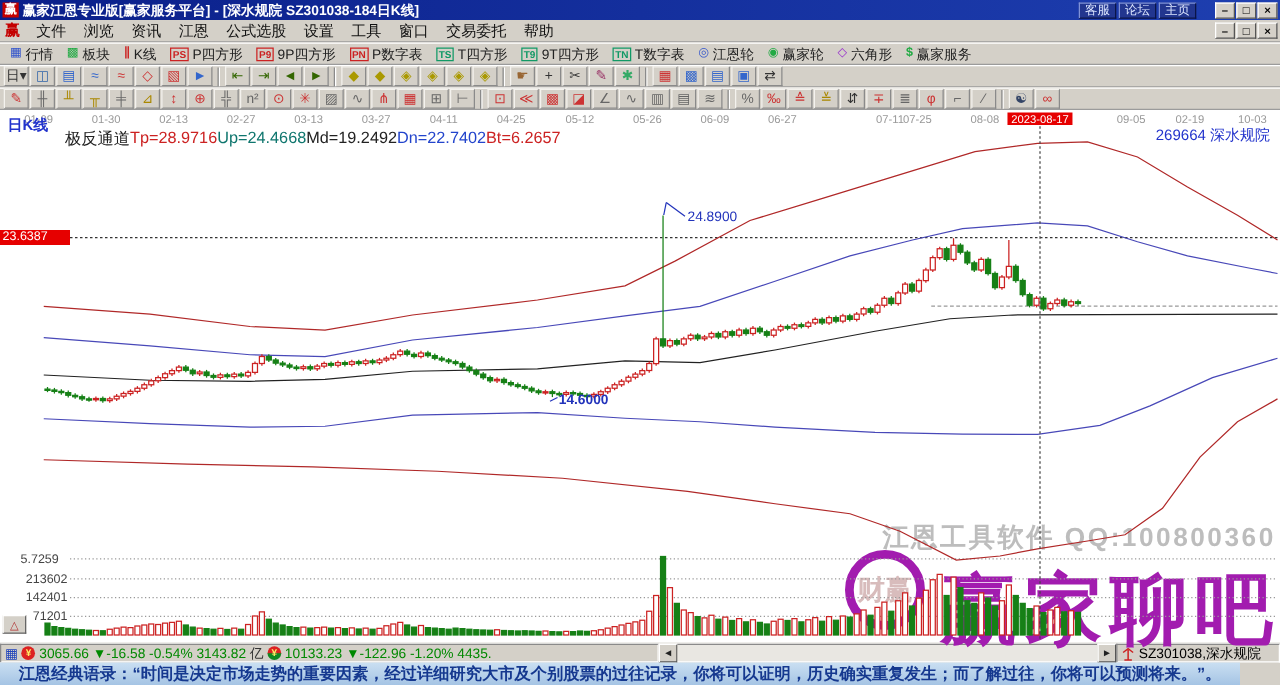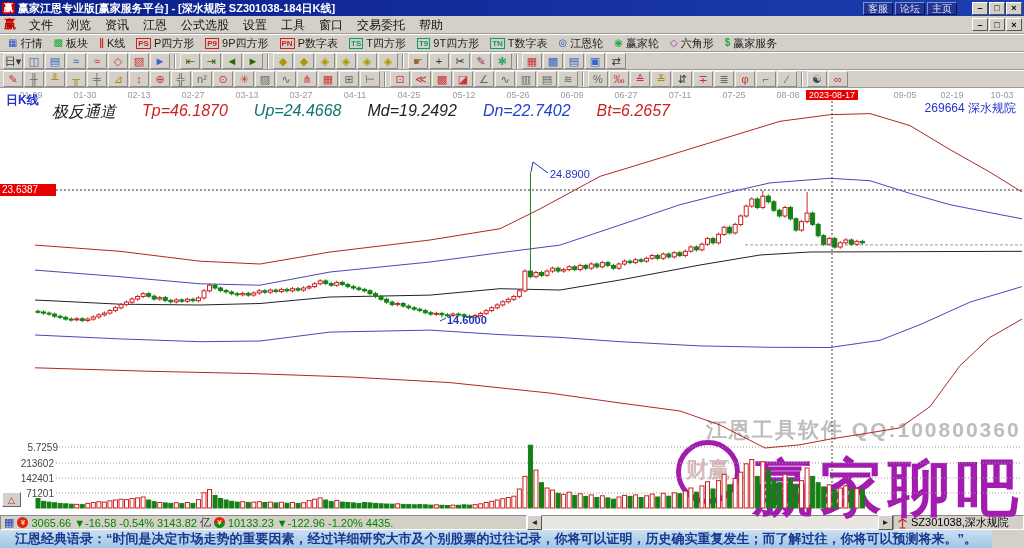--- a/index.html
+++ b/index.html
@@ -34,26 +34,26 @@
   .tbtn{width:20px;height:16px;flex:none;background:#d4d0c8;border:1px solid;
     border-color:#f4f2ee #8a8a8a #8a8a8a #f4f2ee;font-size:11px;line-height:13px;text-align:center;padding:0;}
   .tsep{width:2px;height:15px;border-left:1px solid #8a8a8a;border-right:1px solid #fff;margin:0 3px;flex:none;}
   
   .chart-region{position:absolute;left:0;top:88px;width:1024px;height:426px;background:#fff;}
   .chart-region svg{position:absolute;left:0;top:0;z-index:2;}
   .wm1{position:absolute;left:706px;top:328px;z-index:1;color:#bdbdbd;font-size:21px;font-weight:bold;
     letter-spacing:2px;white-space:nowrap;}
   .wm2{position:absolute;left:752px;top:358px;z-index:1;color:#a21caf;font-size:62px;font-weight:bold;
     letter-spacing:6px;white-space:nowrap;}
-  .wm-logo{position:absolute;left:676px;top:352px;z-index:1;width:64px;height:64px;border:5px solid #a21caf;
+  .wm-logo{position:absolute;left:676px;top:352px;z-index:1;width:64px;height:64px;border:7px solid #a21caf;
     border-radius:50%;color:#d8bcbc;font-size:22px;font-weight:bold;text-align:center;line-height:50px;}
   .date-label{position:absolute;top:2px;transform:translateX(-50%);font-size:9px;color:#999;z-index:3;white-space:nowrap;}
   .date-label.hl{background:#e60000;color:#fff;padding:0 3px;z-index:4;}
   .period-label{position:absolute;left:6px;top:4px;color:#2233cc;font-weight:bold;font-size:12px;z-index:3;}
-  .indicator-row{position:absolute;left:52px;top:14px;display:flex;gap:26px;font-size:16px;z-index:3;white-space:nowrap;font-style:italic;}
+  .indicator-row{position:absolute;left:52px;top:14px;display:flex;font-size:13px;z-index:3;white-space:nowrap;}
   .stock-label{position:absolute;right:8px;top:12px;color:#2233cc;font-size:12px;z-index:3;}
   .price-marker{position:absolute;left:0;top:96px;width:56px;height:12px;background:#e60000;color:#fff;
     font-size:10px;line-height:12px;padding-left:2px;z-index:3;}
   .axis-label{position:absolute;width:46px;text-align:right;font-size:10px;color:#444;z-index:3;}
   .anno{position:absolute;color:#2233bb;font-size:11px;z-index:3;white-space:nowrap;}
   .vol-toggle{position:absolute;left:2px;top:404px;width:19px;height:15px;background:#d4d0c8;
     border:1px solid;border-color:#fff #666 #666 #fff;color:#b03030;font-size:9px;line-height:12px;
     text-align:center;z-index:3;padding:0;}
   
   .statusbar{position:absolute;left:0;top:514px;width:1024px;height:16px;background:#d4d0c8;
@@ -731,41 +731,41 @@
         <span class="date-label" style="left: 139px;">02-13</span>
         <span class="date-label" style="left: 193px;">02-27</span>
         <span class="date-label" style="left: 247px;">03-13</span>
         <span class="date-label" style="left: 301px;">03-27</span>
         <span class="date-label" style="left: 355px;">04-11</span>
         <span class="date-label" style="left: 409px;">04-25</span>
         <span class="date-label" style="left: 464px;">05-12</span>
         <span class="date-label" style="left: 518px;">05-26</span>
         <span class="date-label" style="left: 572px;">06-09</span>
         <span class="date-label" style="left: 626px;">06-27</span>
-        <span class="date-label" style="left: 680px;">07-11</span>
+        <span class="date-label" style="left: 712px;">07-11</span>
         <span class="date-label" style="left: 734px;">07-25</span>
         <span class="date-label" style="left: 788px;">08-08</span>
         <span class="date-label hl" style="left: 832px;">2023-08-17</span>
         <span class="date-label" style="left: 905px;">09-05</span>
         <span class="date-label" style="left: 952px;">02-19</span>
         <span class="date-label" style="left: 1002px;">10-03</span>
       </div>
     <div class="period-label">日K线</div>
     <div class="indicator-row" id="indicator-row">
         <span style="color: rgb(34, 34, 34);">极反通道</span>
-        <span style="color: rgb(204, 34, 34);">Tp=46.1870</span>
+        <span style="color: rgb(204, 34, 34);">Tp=28.9716</span>
         <span style="color: #0f766e;">Up=24.4668</span>
         <span style="color: rgb(34, 34, 34);">Md=19.2492</span>
         <span style="color: rgb(34, 68, 204);">Dn=22.7402</span>
         <span style="color: rgb(204, 34, 34);">Bt=6.2657</span>
       </div>
     <div class="stock-label">269664  深水规院</div>
     <div class="price-marker">23.6387</div>
     <div id="left-axis">
-        <div class="axis-label" style="left: 12px; top: 354px;">5.7259</div>
+        <div class="axis-label" style="left: 1px; top: 354px;">5.7259</div>
         <div class="axis-label" style="left: 8px; top: 370px;">213602</div>
         <div class="axis-label" style="left: 8px; top: 385px;">142401</div>
         <div class="axis-label" style="left: 8px; top: 400px;">71201</div>
       </div>
     <div class="anno" id="anno-high" style="left: 550px; top: 80px;">24.8900</div>
     <div class="anno" id="anno-low" style="left: 447px; top: 226px; font-weight: bold;">14.6000</div>
     <button class="vol-toggle">△</button>
   </div>
 
   <div class="statusbar">

